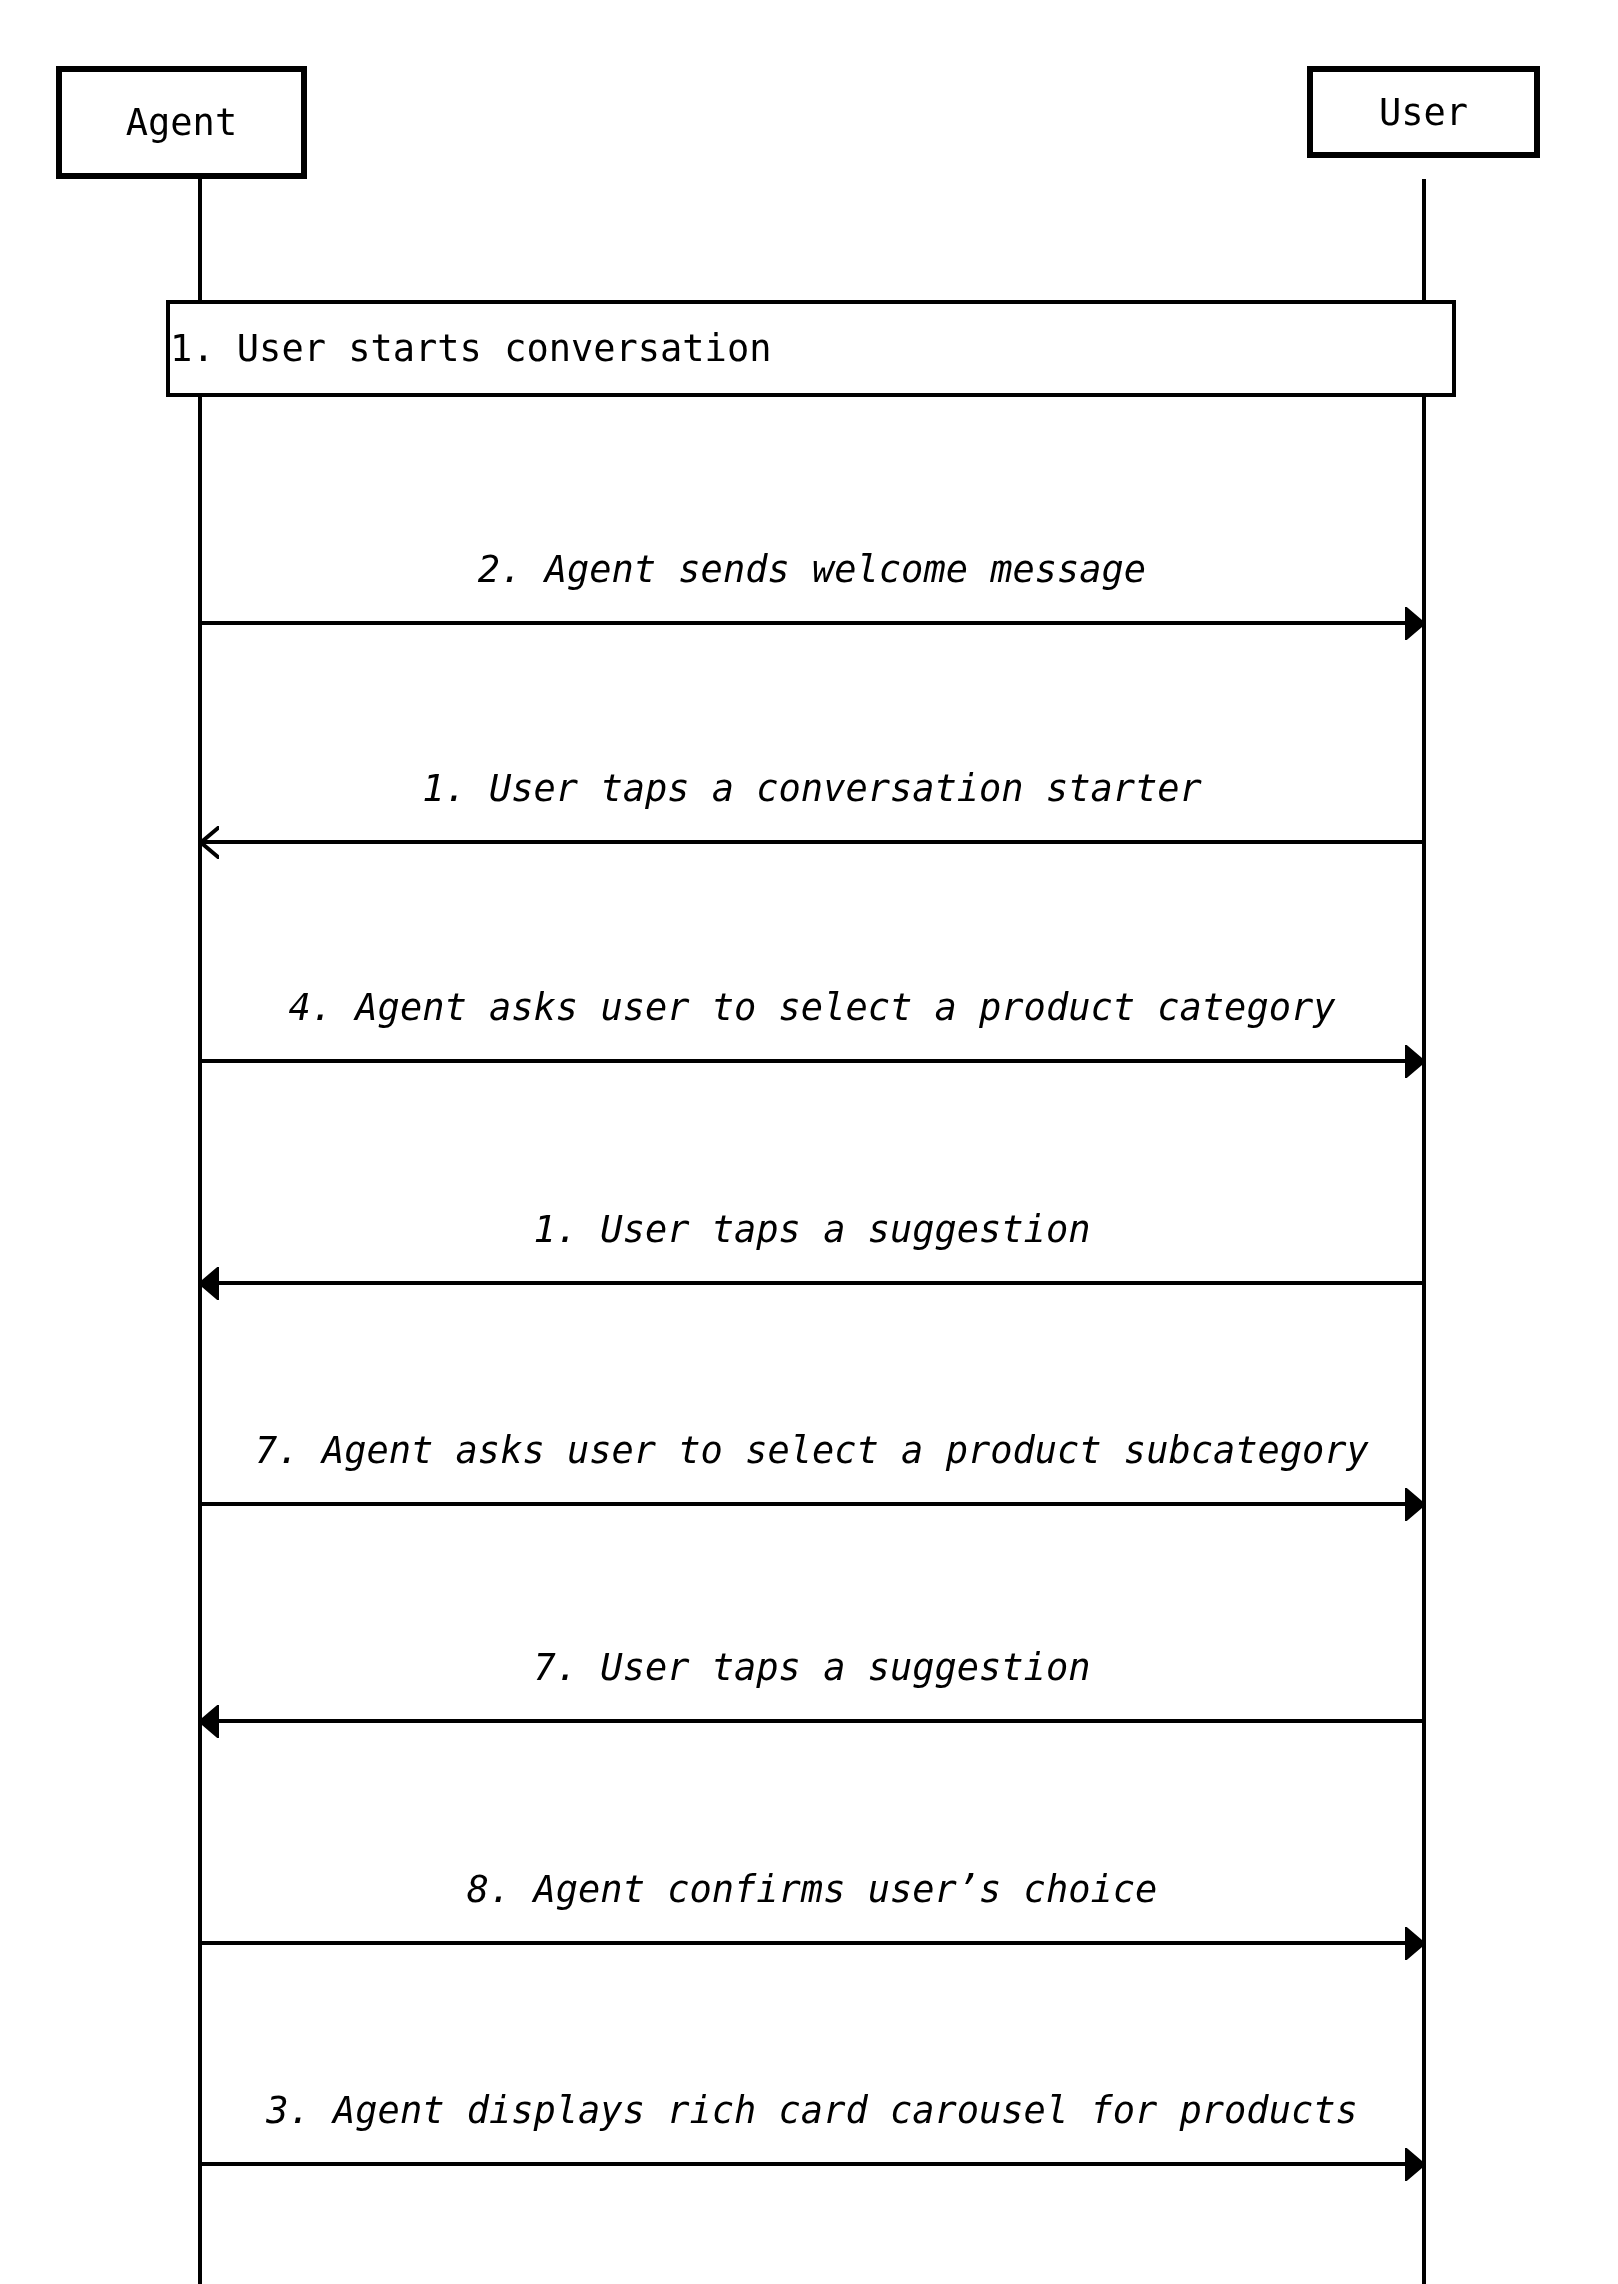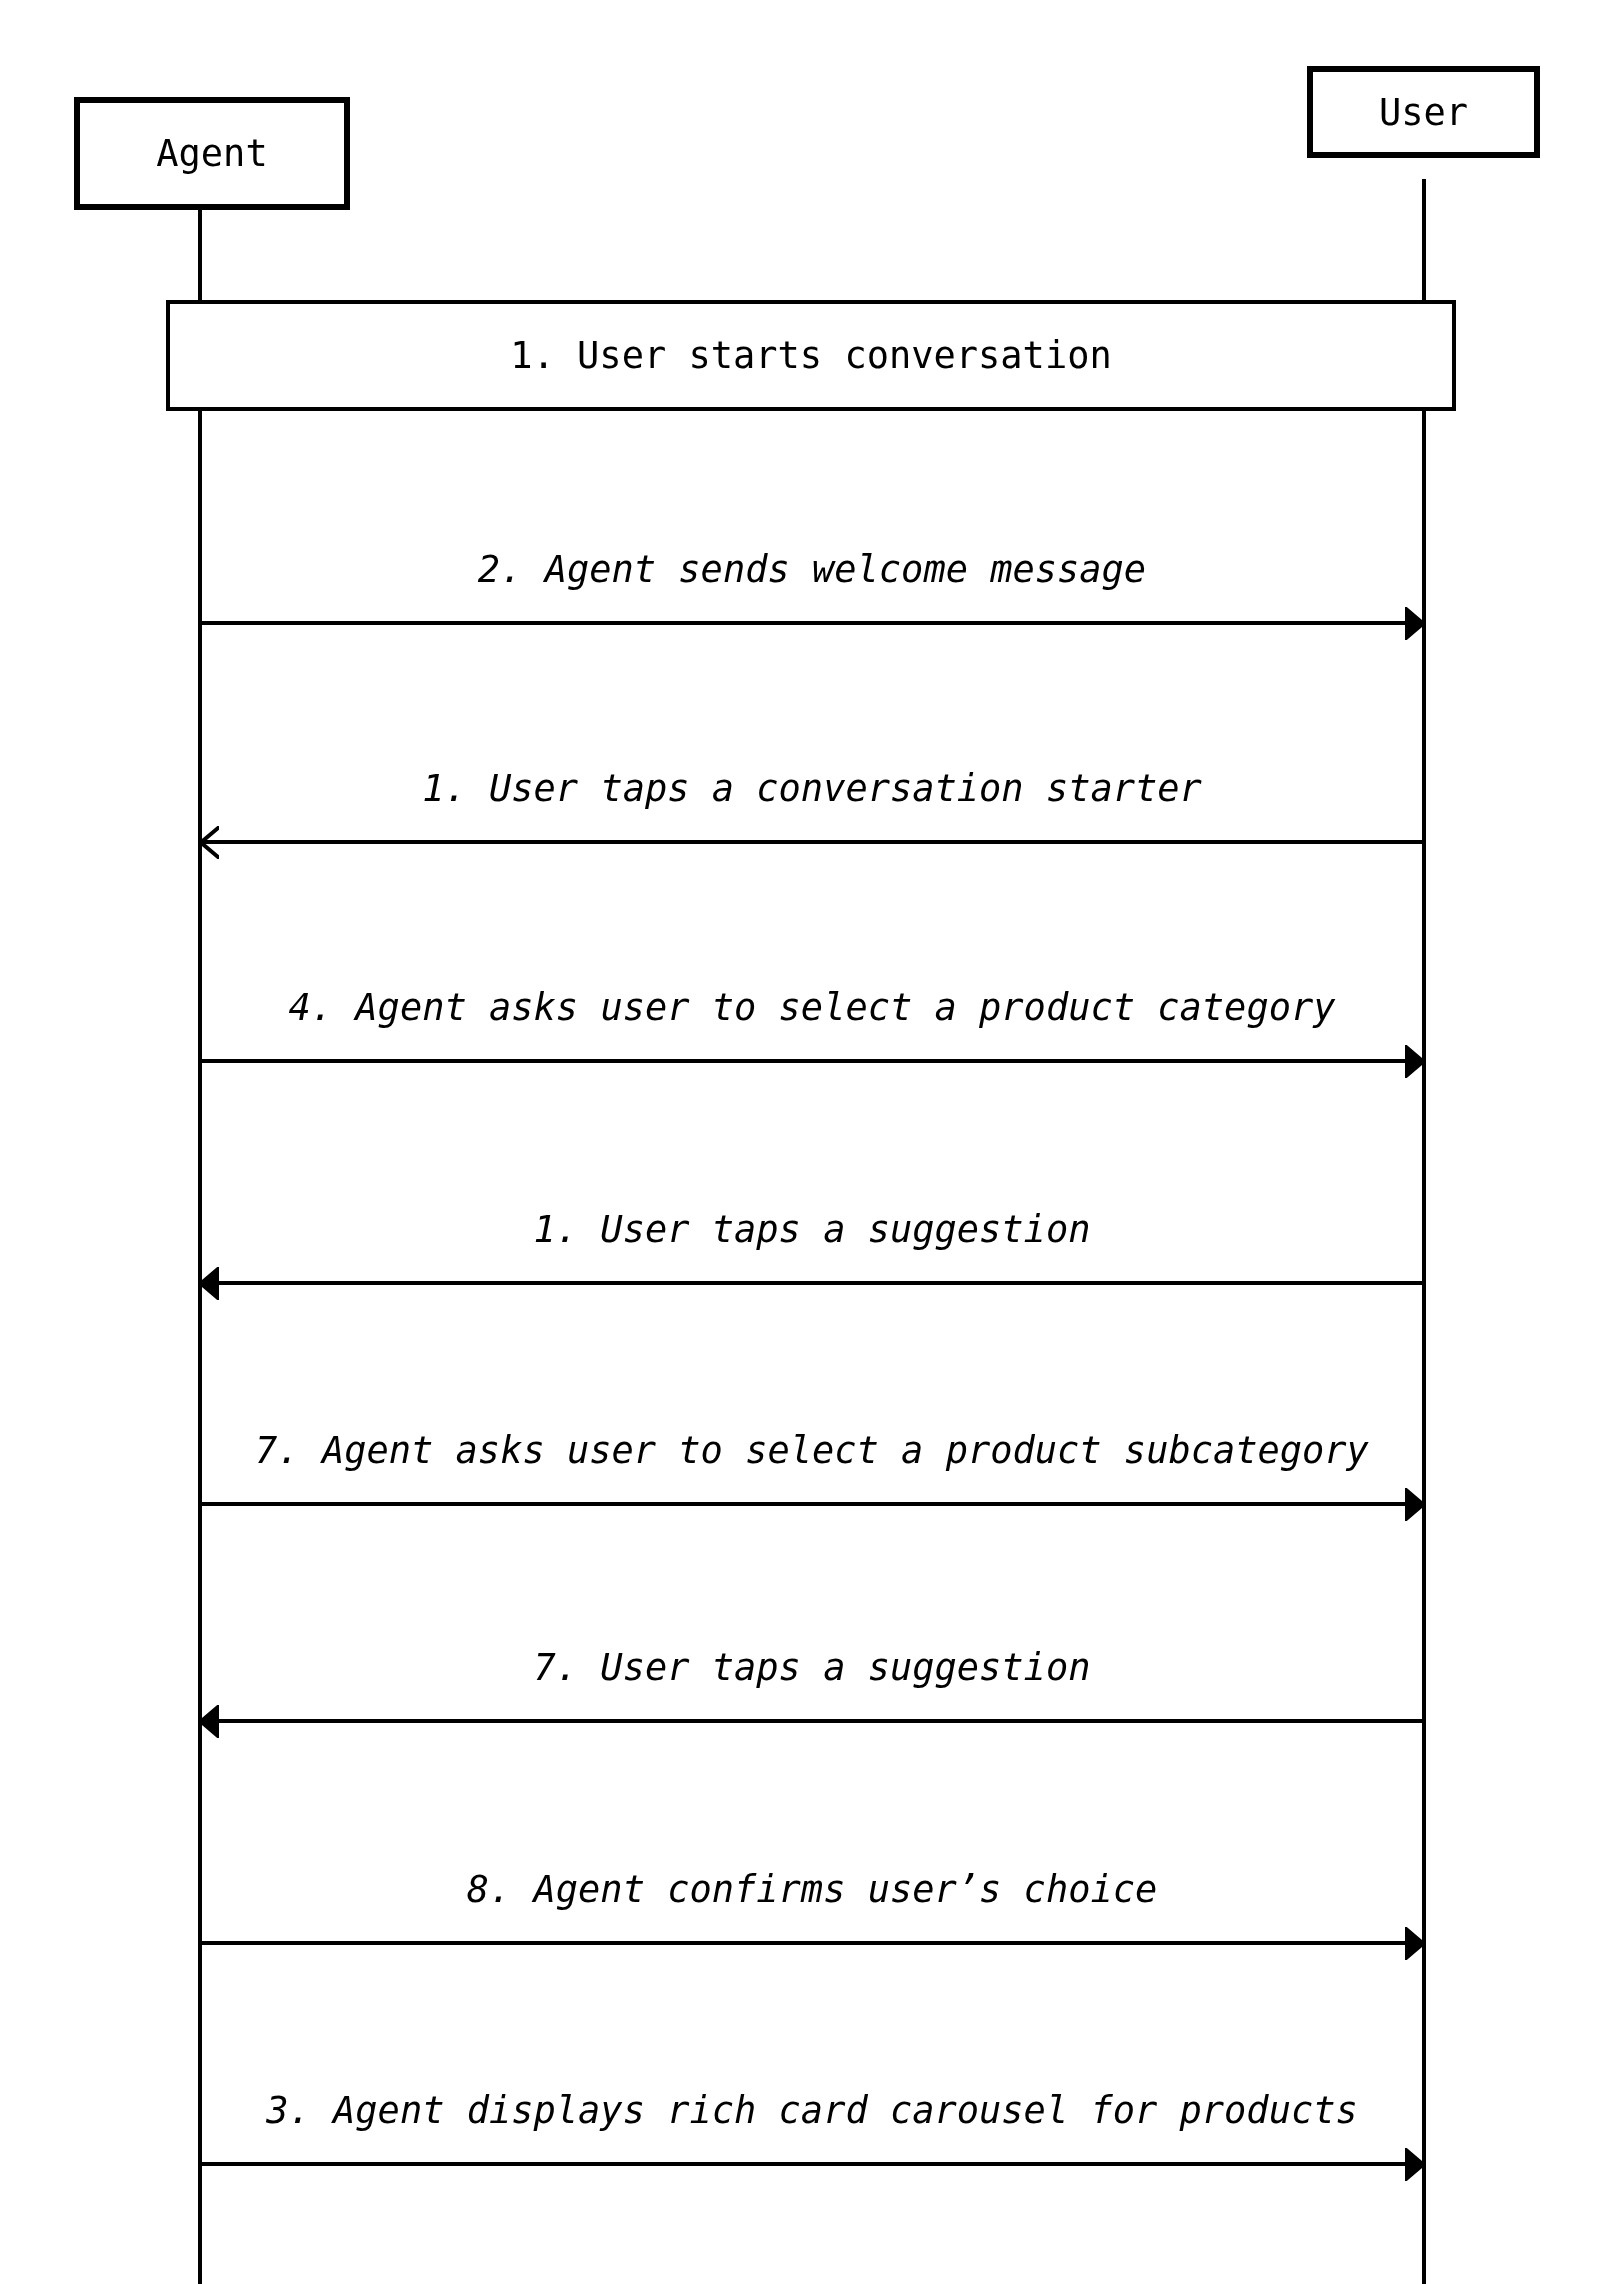--- a/index.html
+++ b/index.html
@@ -13,31 +13,31 @@
   }
   .actor{
     position:absolute;
     box-sizing:border-box;
     border:6.4px solid #000;
     background:#fff;
     display:flex;align-items:center;justify-content:center;
     font-size:37px;
     z-index:3;
   }
-  .actor-agent-top{left:74px;top:66px;width:276px;height:113px;margin-top:31px;}
+  .actor-agent-top{left:56px;top:66px;width:251px;height:113px;}
   .actor-user-top{left:1307px;top:66px;width:233px;height:92px;}
   .lifeline{
     position:absolute;top:179px;height:3025px;width:3.7px;background:#000;z-index:0;
   }
   .lifeline-agent{left:198px;}
   .lifeline-user{left:1422px;}
   .note{
-    position:absolute;left:166px;top:300px;width:1290px;height:111px;
+    position:absolute;left:166px;top:300px;width:1290px;height:97px;
     box-sizing:border-box;border:4.1px solid #000;background:#fff;
-    display:flex;align-items:center;justify-content:center;
+    display:flex;align-items:center;justify-content:flex-start;
     font-size:37px;z-index:2;
   }
   .message{position:absolute;left:200px;width:1224px;height:0;z-index:1;}
   .msg-label{
     position:absolute;bottom:30px;left:0;width:100%;
     text-align:center;font-size:37px;line-height:46px;
     white-space:pre-line;
     font-style:italic;
   }
   .shaft{position:absolute;top:-2.3px;left:0;right:0;height:4.6px;background:#000;}

